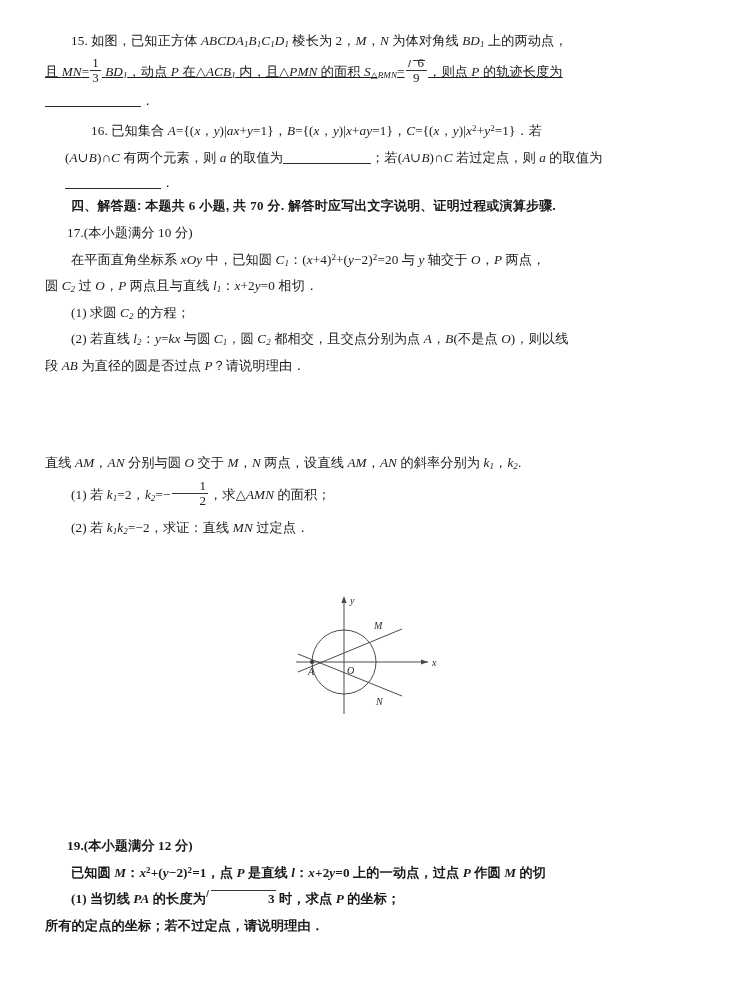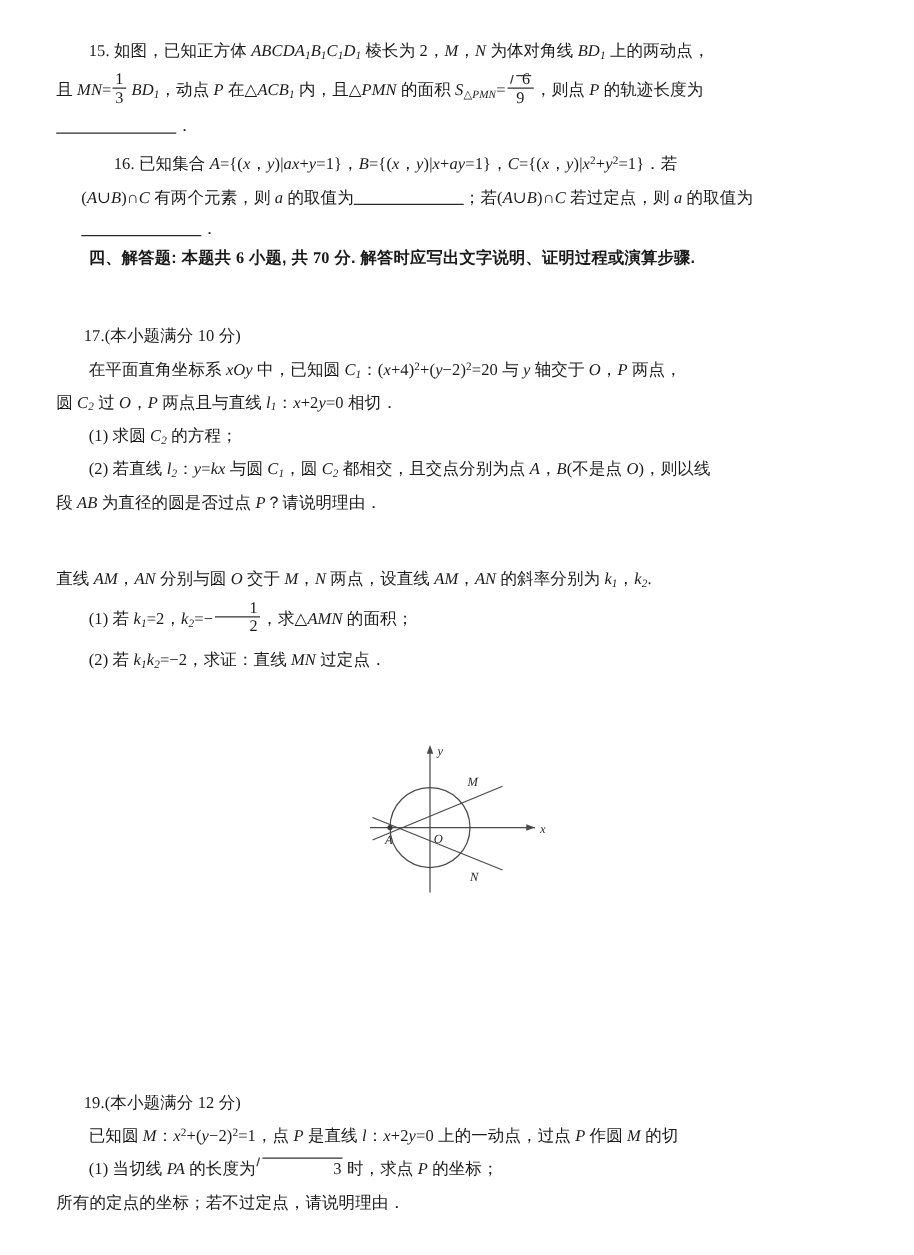--- a/index.html
+++ b/index.html
@@ -29,21 +29,21 @@
   }
   p {
     margin: 0;
     font-size: 13.2px;
     line-height: 26.5px;
     text-align: justify;
     text-justify: inter-ideograph;
     letter-spacing: 0.1px;
   }
   .indent { text-indent: 26px; }
-  .indent2 { text-indent: 22px; margin-top: 36px; }
+  .indent2 { text-indent: 22px; }
   .heading {
     font-weight: bold;
     font-family: "Liberation Sans", "DejaVu Sans", sans-serif;
     font-size: 13px;
     letter-spacing: 0.2px;
   }
   .heading .num { font-family: "Liberation Serif", serif; font-weight: bold; }
   i, .it {
     font-family: "Liberation Serif", "DejaVu Serif", serif;
     font-style: italic;
@@ -122,21 +122,21 @@
 </head>
 <body>
 
 <div class="page">
 
   <div class="block" style="top:28px;">
     <p class="indent">
       <span>15.</span>
       <span>如图，已知正方体 </span><i><span>ABCDA</span><sub>1</sub><span>B</span><sub>1</sub><span>C</span><sub>1</sub><span>D</span><sub>1</sub></i><span> 棱长为 2，</span><i>M</i><span>，</span><i>N</i><span> 为体对角线 </span><i><span>BD</span><sub>1</sub></i><span> 上的两动点，</span>
     </p>
-    <p style="line-height:34px;">
+    <p style="line-height:34px;text-decoration:underline;">
       <span>且 </span><i>MN</i><span>=</span><span class="frac"><span class="nm">1</span><span class="dn">3</span></span>
       <i><span>BD</span><sub>1</sub></i><span>，动点 </span><i>P</i><span> 在△</span><i><span>ACB</span><sub>1</sub></i><span> 内，且△</span><i>PMN</i><span> 的面积 </span><i><span>S</span><sub>△PMN</sub></i><span>=</span><span class="frac"><span class="nm"><span class="sqrt"><span>6</span></span></span><span class="dn">9</span></span><span>，则点 </span><i>P</i><span> 的轨迹长度为</span>
     </p>
     <p style="line-height:24px;">
       <span class="blank blank-w1"></span><span>．</span>
     </p>
   </div>
 
   <div class="block" style="top:118px;margin-left:20px;">
     <p class="indent">
@@ -212,21 +212,21 @@
         <text x="144" y="78">x</text>
         <text x="62" y="16">y</text>
         <text x="59" y="86">O</text>
         <text x="20" y="87">A</text>
         <text x="86" y="41">M</text>
         <text x="88" y="117">N</text>
       </g>
     </svg>
   </div>
 
-  <div class="block" style="top:833px;">
+  <div class="block" style="top:833px;font-weight:bold;">
     <p class="indent2">
       <span>19.</span><span>(本小题满分 12 分)</span>
     </p>
     <p class="indent">
       <span>已知圆 </span><i>M</i><span>：</span><i>x</i><sup>2</sup><span>+(</span><i>y</i><span>−2)</span><sup>2</sup><span>=1，点 </span><i>P</i><span> 是直线 </span><i>l</i><span>：</span><i>x</i><span>+2</span><i>y</i><span>=0 上的一动点，过点 </span><i>P</i><span> 作圆 </span><i>M</i><span> 的切</span>
     </p>
     <p class="indent">
       <span>(1)</span><span> 当切线 </span><i>PA</i><span> 的长度为</span><span class="sqrt"><span>3</span></span><span> 时，求点 </span><i>P</i><span> 的坐标；</span>
     </p>
     <p>

